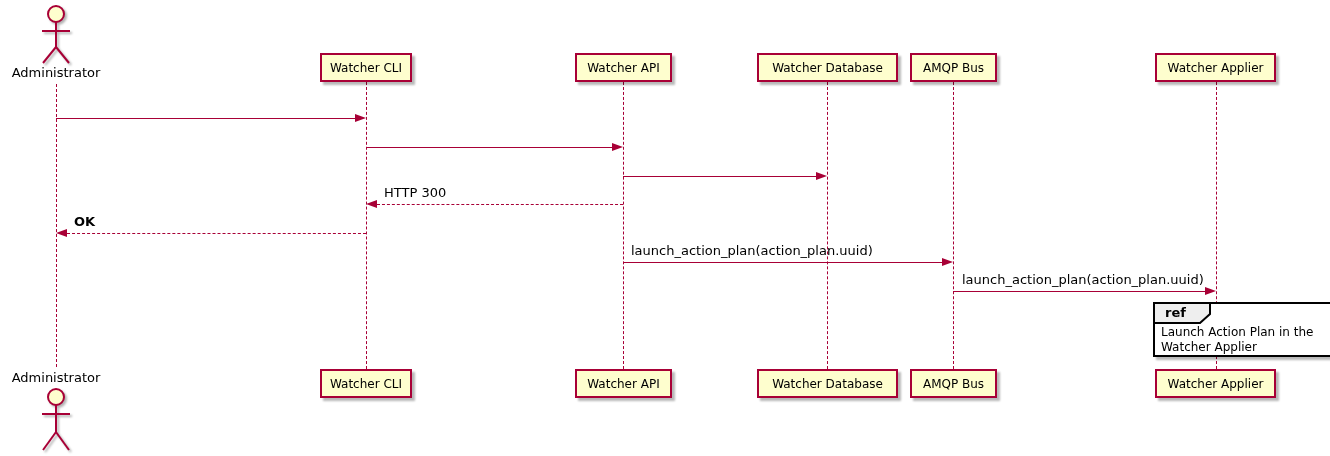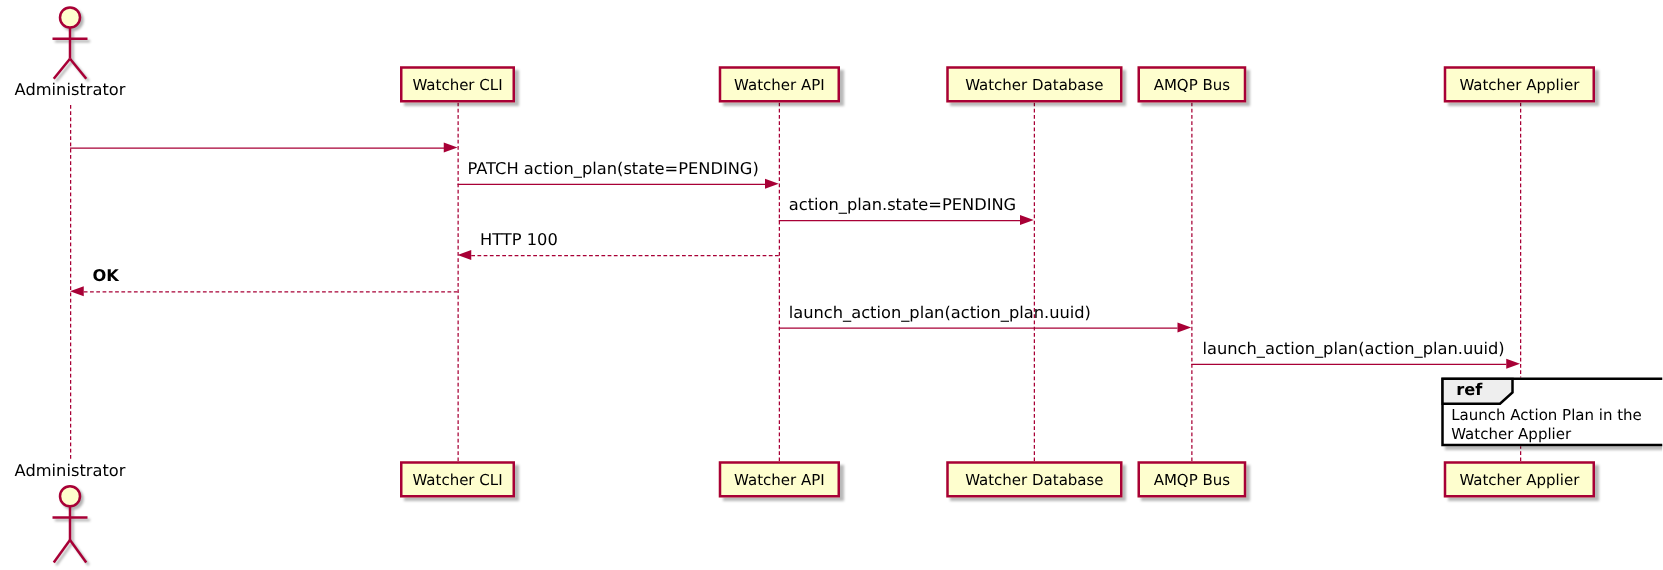--- a/index.html
+++ b/index.html
@@ -73,29 +73,27 @@
 
   <div class="pbox" style="left:320px; top:369px; width:92px;">Watcher CLI</div>
   <div class="pbox" style="left:575px; top:369px; width:97px;">Watcher API</div>
   <div class="pbox" style="left:757px; top:369px; width:141px;">Watcher Database</div>
   <div class="pbox" style="left:910px; top:369px; width:87px;">AMQP Bus</div>
   <div class="pbox" style="left:1155px;top:369px; width:121px;">Watcher Applier</div>
 
   <div class="msg-line" style="left:56px;top:118px;width:300px;"></div>
   <div class="ah right" style="left:355px;top:114px;"></div>
 
-  <div class="msg-label" style="left:374px;top:128px;">PATCH action_plan(state=PENDING)</div>
   <div class="msg-line" style="left:366px;top:147px;width:246px;"></div>
   <div class="ah right" style="left:612px;top:143px;"></div>
 
-  <div class="msg-label" style="left:631px;top:157px;">action_plan.state=PENDING</div>
   <div class="msg-line" style="left:623px;top:176px;width:193px;"></div>
   <div class="ah right" style="left:816px;top:172px;"></div>
 
-  <div class="msg-label" style="left:384px;top:185px;">HTTP 100</div>
+  <div class="msg-label" style="left:384px;top:185px;">HTTP 300</div>
   <div class="msg-line dashed" style="left:377px;top:204px;width:246px;"></div>
   <div class="ah left" style="left:366px;top:200px;"></div>
 
   <div class="msg-label" style="left:74px;top:214px;font-weight:bold;">OK</div>
   <div class="msg-line dashed" style="left:67px;top:233px;width:299px;"></div>
   <div class="ah left" style="left:56px;top:229px;"></div>
 
   <div class="msg-label" style="left:631px;top:243px;">launch_action_plan(action_plan.uuid)</div>
   <div class="msg-line" style="left:623px;top:262px;width:319px;"></div>
   <div class="ah right" style="left:942px;top:258px;"></div>

